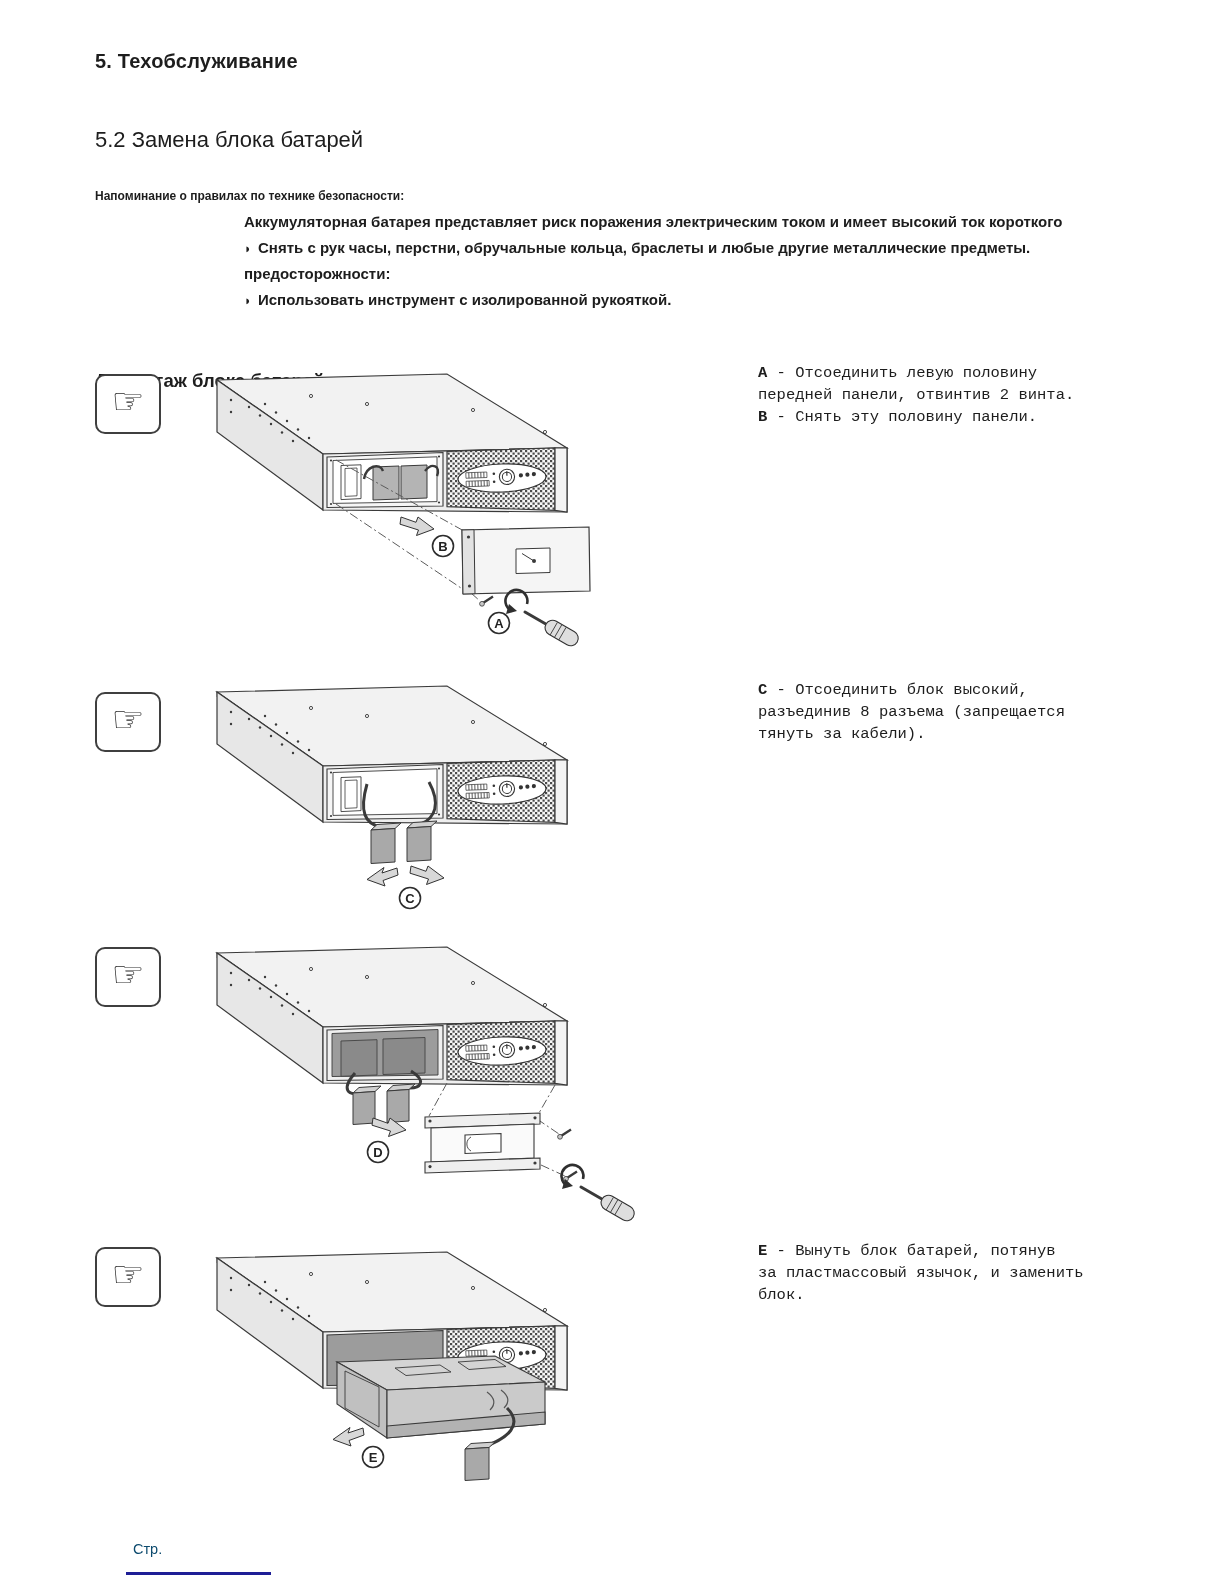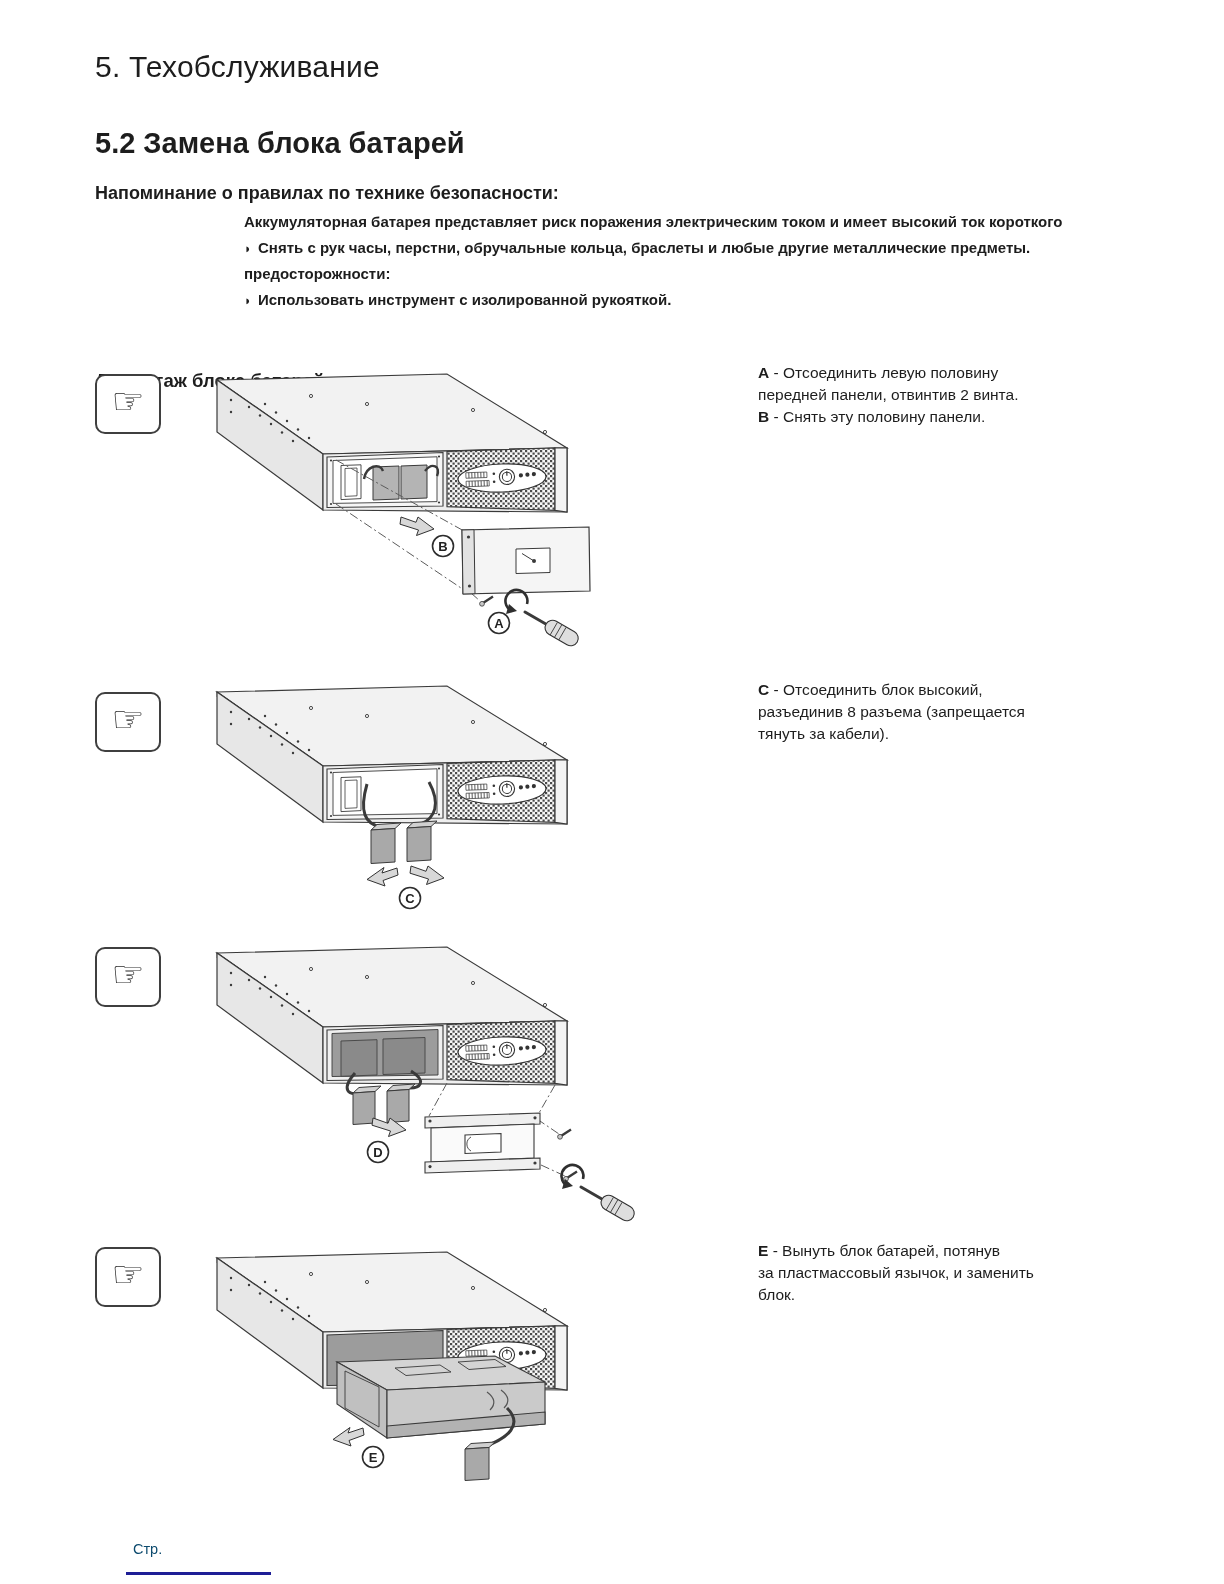--- a/index.html
+++ b/index.html
@@ -1,36 +1,36 @@
 <!DOCTYPE html>
 <html><head>
 <meta charset="utf-8">
 <style>
   html,body { margin:0; padding:0; background:#ffffff; }
   .page {
     position:relative; width:1224px; height:1584px; background:#ffffff;
     font-family:"Liberation Sans", sans-serif; color:#1d1d1d; overflow:hidden;
   }
-  .h1 { position:absolute; left:95px; top:50px; font-size:30px; font-weight:normal; letter-spacing:.2px; }
-  .h2 { position:absolute; left:95px; top:127px; font-size:29px; font-weight:bold; }
-  .h3 { position:absolute; left:95px; top:183px; font-size:18px; font-weight:bold; }
+  .h1 { position:absolute; left:95px; top:50px; font-size:20px; font-weight:bold; letter-spacing:.2px; }
+  .h2 { position:absolute; left:95px; top:127px; font-size:22px; font-weight:normal; }
+  .h3 { position:absolute; left:95px; top:189px; font-size:12px; font-weight:bold; }
   .safety { position:absolute; left:240px; top:207px; font-size:15px; font-weight:bold; line-height:21.7px; }
   .safety p { margin:4px; white-space:nowrap; }
   .mk { display:inline-block; width:14px; font-size:13px; }
   .h3b { position:absolute; left:95px; top:332px; font-size:18.5px; font-weight:bold;margin-top:38px; }
   .hand {
     position:absolute; left:95px; width:62px; height:56px; border:2px solid #3f3f3f;
     border-radius:10px; display:flex; align-items:center; justify-content:center; background:#fff;
   }
   .hand span { font-family:"DejaVu Sans", sans-serif; font-size:37px; line-height:1; color:#2b2b2b; margin-top:-5px; }
   .hand.r1{ top:374px; } .hand.r2{ top:692px; } .hand.r3{ top:947px; } .hand.r4{ top:1247px; }
   .fig { position:absolute; left:215px; }
   .fig.r1{ top:360px; } .fig.r2{ top:672px; } .fig.r3{ top:933px; } .fig.r4{ top:1238px; }
   .step { position:absolute; left:758px; font-size:15.5px; line-height:22px; }
-  .step p { margin:0; white-space:nowrap; }
+  .step p { margin:0; white-space:nowrap;font-family:Liberation Mono, monospace; }
   .step b { font-weight:bold; }
   .step.s1{ top:362px; } .step.s2{ top:679px; } .step.s3{ top:935px; } .step.s4{ top:1240px; }
   .footer-label { position:absolute; left:133px; top:1541px; font-size:14.5px; color:#0c4a6e; }
   .footer-line { position:absolute; left:126px; top:1572px; width:145px; height:3px; background:#1e1e96; }
   svg text { font-family:"Liberation Sans", sans-serif; }
 </style>
 </head>
 <body>
 
 <div class="page">

